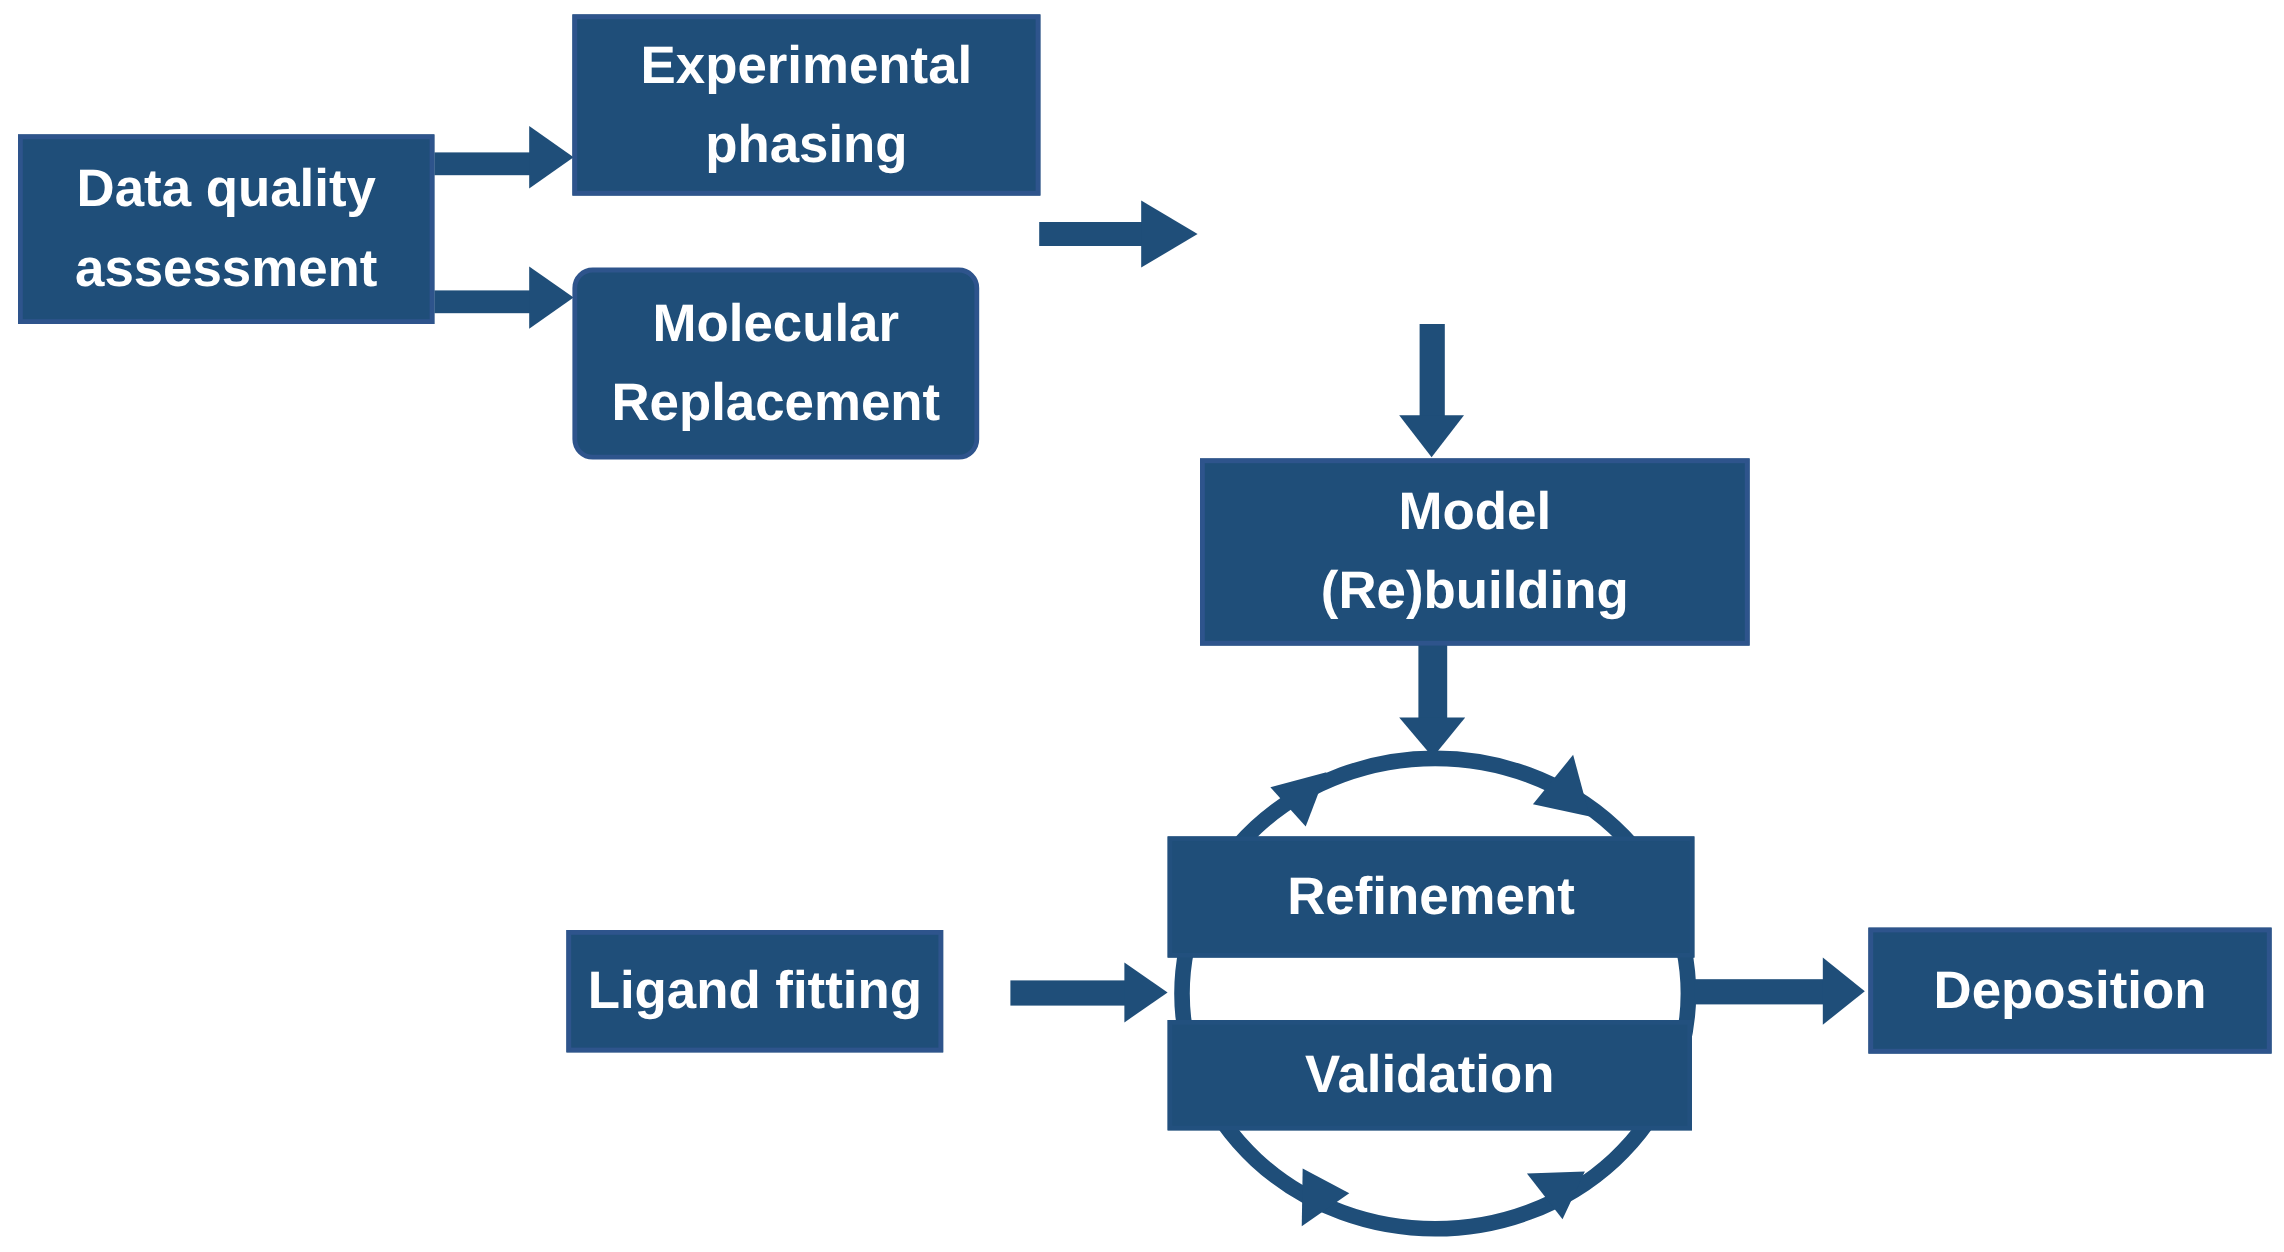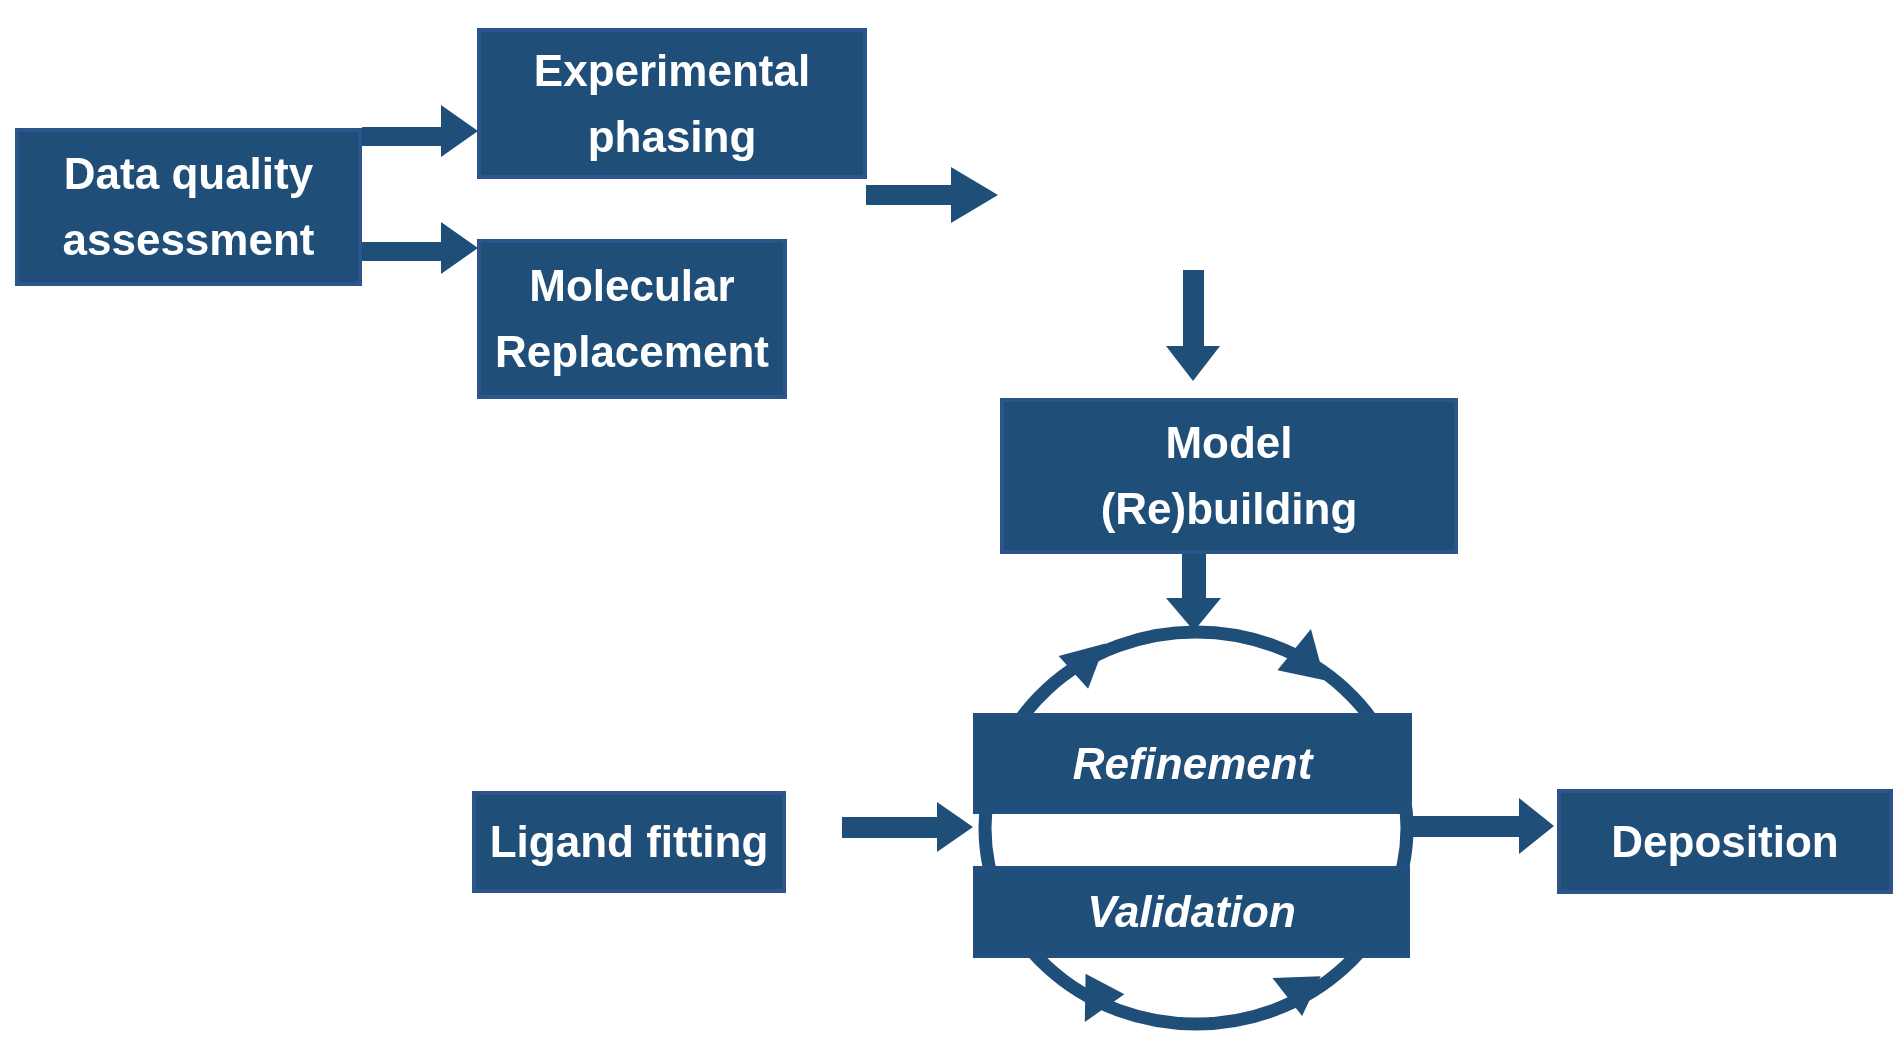--- a/index.html
+++ b/index.html
@@ -29,27 +29,26 @@
     color: #FFFFFF;
     display: flex;
     align-items: center;
     justify-content: center;
     text-align: center;
     font-size: 44px;
     font-weight: 700;
     line-height: 66px;
     white-space: pre-line;
     z-index: 2;
-    margin-top: 16px;
   }
-  .plain { border-color: #22507E; font-style: italic; }
+  .plain { border-color: #22507E; }
 
   #node-data-quality      { left: 15px;   top: 112px; width: 347px; height: 158px; }
   #node-experimental      { left: 477px;  top: 12px;  width: 390px; height: 151px; }
-  #node-molecular         { left: 477px;  top: 223px; width: 310px; height: 160px; }
+  #node-molecular         { left: 477px;  top: 223px; width: 339px; height: 160px; border-radius: 17px; }
   #node-density           { left: 1000px; top: 113px; width: 387px; height: 159px; }
   #node-model             { left: 1000px; top: 382px; width: 458px; height: 156px; }
   #node-refinement        { left: 973px;  top: 697px; width: 439px; height: 101px; }
   #node-validation        { left: 973px;  top: 850px; width: 437px; height: 92px; }
   #node-ligand            { left: 472px;  top: 775px; width: 314px; height: 102px; }
   #node-deposition        { left: 1557px; top: 773px; width: 336px; height: 105px; text-align: center; }
 </style>
 </head>
 <body>
 

